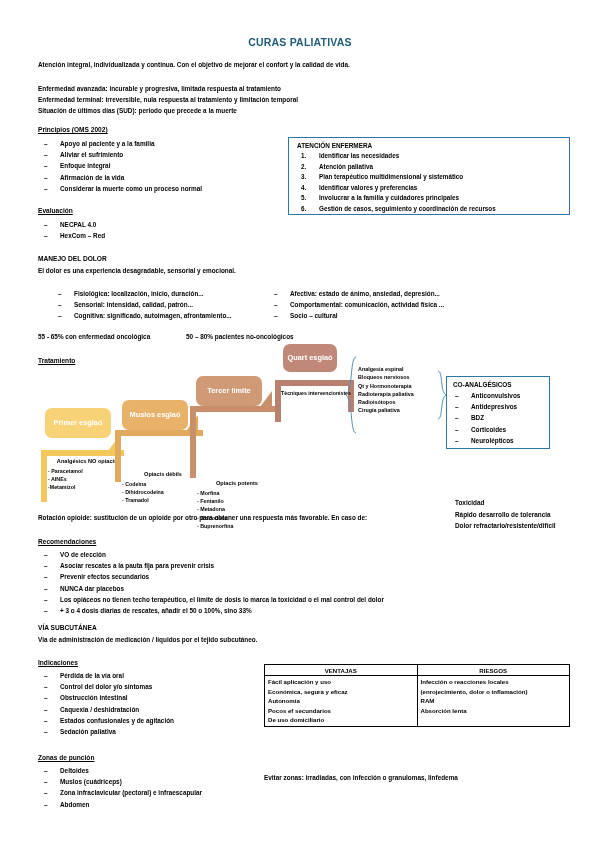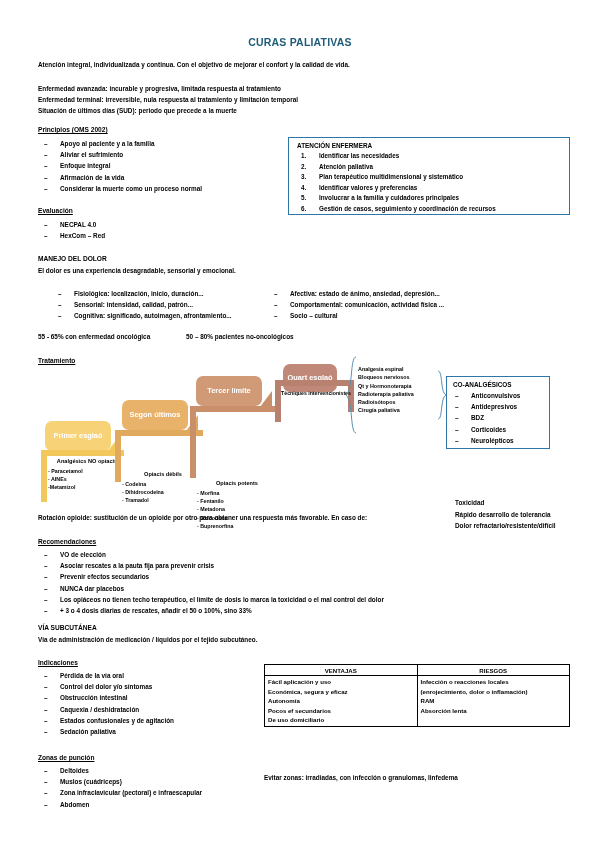--- a/index.html
+++ b/index.html
@@ -217,37 +217,37 @@
     <li>Afectiva: estado de ánimo, ansiedad, depresión...</li>
     <li>Comportamental: comunicación, actividad física ...</li>
     <li>Socio – cultural</li>
   </ul>
 
   <div class="abs body-text" style="left:38px; top:332px;">55 - 65% con enfermedad oncológica</div>
   <div class="abs body-text" style="left:186px; top:332px;">50 – 80% pacientes no-oncológicos</div>
 
   <div class="abs sec-head" style="left:38px; top:357px;">Tratamiento</div>
 
-  <div class="abs step-cap" style="left:45px; top:421px; width:66px; height:30px; background:#f7d277;">
+  <div class="abs step-cap" style="left:45px; top:408px; width:66px; height:30px; background:#f7d277;">
     <span>Primer esglaó</span>
   </div>
 
   <div class="abs tri" style="left:108px; top:435px; border-left:12px solid transparent; border-bottom:16px solid #f2c75c;"></div>
 
   <div class="abs" style="left:41px; top:450px; width:83px; height:6px; background:#f2c75c;"></div>
   <div class="abs" style="left:41px; top:450px; width:6px; height:52px; background:#f2c75c;"></div>
   <div class="abs step-body" style="left:48px; top:458px; width:78px;">
     <div class="drug-title">Analgésics NO opiacis</div>
     <div class="drug-item" style="margin-top:2px;">- Paracetamol</div>
     <div class="drug-item">- AINEs</div>
     <div class="drug-item">-Metamizol</div>
   </div>
 
   <div class="abs step-cap" style="left:122px; top:400px; width:66px; height:30px; background:#e8b26a;">
-    <span>Segon últimos</span>
+    <span>Muslos esglaó</span>
   </div>
   <div class="abs tri" style="left:186px; top:415px; border-left:12px solid transparent; border-bottom:16px solid #e0a95e;"></div>
   <div class="abs" style="left:115px; top:430px; width:88px; height:6px; background:#e0a95e;"></div>
   <div class="abs" style="left:115px; top:430px; width:6px; height:52px; background:#e0a95e;"></div>
   <div class="abs step-body" style="left:122px; top:438px; width:82px;">
     <div class="drug-title">Opiacis dèbils</div>
     <div class="drug-item" style="margin-top:2px;">- Codeïna</div>
     <div class="drug-item">- Dihidrocodeïna</div>
     <div class="drug-item">- Tramadol</div>
   </div>
@@ -260,21 +260,21 @@
   <div class="abs" style="left:190px; top:406px; width:6px; height:72px; background:#c98f6b;"></div>
   <div class="abs step-body" style="left:197px; top:414px; width:80px;">
     <div class="drug-title">Opiacis potents</div>
     <div class="drug-item" style="margin-top:2px;">- Morfina</div>
     <div class="drug-item">- Fentanilo</div>
     <div class="drug-item">- Metadona</div>
     <div class="drug-item">- Oxicodona</div>
     <div class="drug-item">- Buprenorfina</div>
   </div>
 
-  <div class="abs step-cap" style="left:283px; top:364px; width:54px; height:28px; background:#c08878;text-align:center;">
+  <div class="abs step-cap" style="left:283px; top:344px; width:54px; height:28px; background:#c08878;text-align:center;">
     <span>Quart esglaó</span>
   </div>
 
   <div class="abs" style="left:275px; top:380px; width:6px; height:42px; background:#b8806f;"></div>
   <div class="abs" style="left:275px; top:380px; width:79px; height:6px; background:#b8806f;"></div>
   <div class="abs" style="left:348px; top:380px; width:6px; height:32px; background:#b8806f;"></div>
   <div class="abs interv-label" style="left:281px; top:390px; width:70px;">Tècniques intervencionistes</div>
 
   <svg class="abs" style="left:344px; top:356px;" width="14" height="78" viewBox="0 0 14 78">
     <path d="M12 1 C6 1 9 34 2 39 C9 44 6 77 12 77" fill="none" stroke="#5a8fb0" stroke-width="1"></path>

